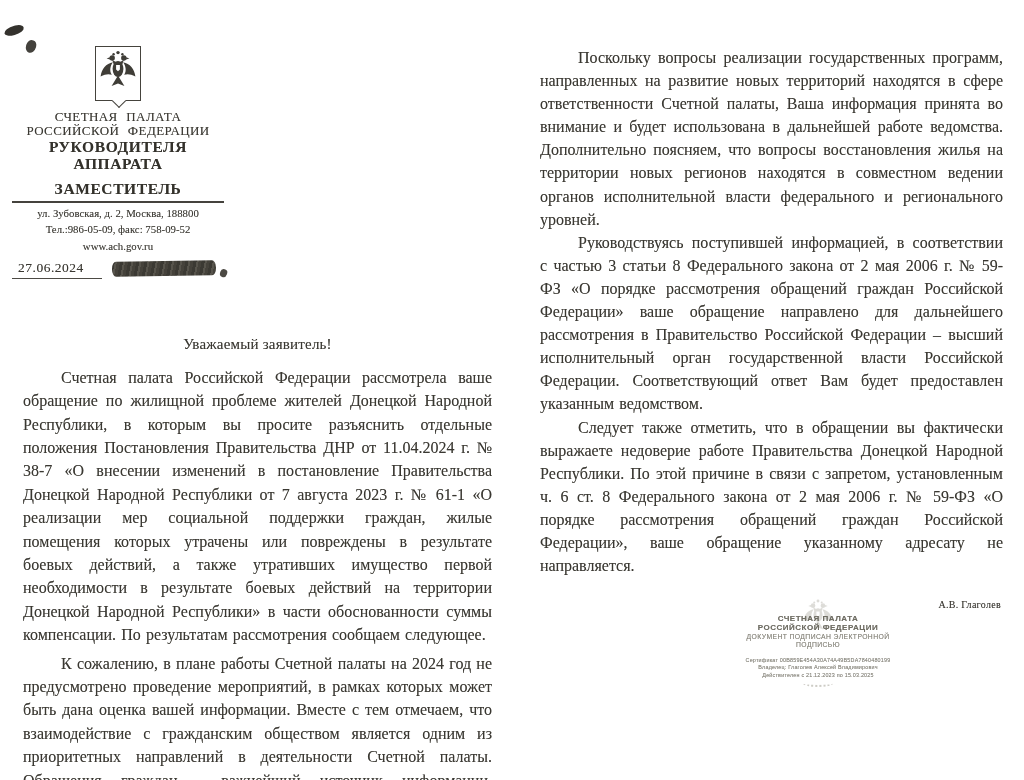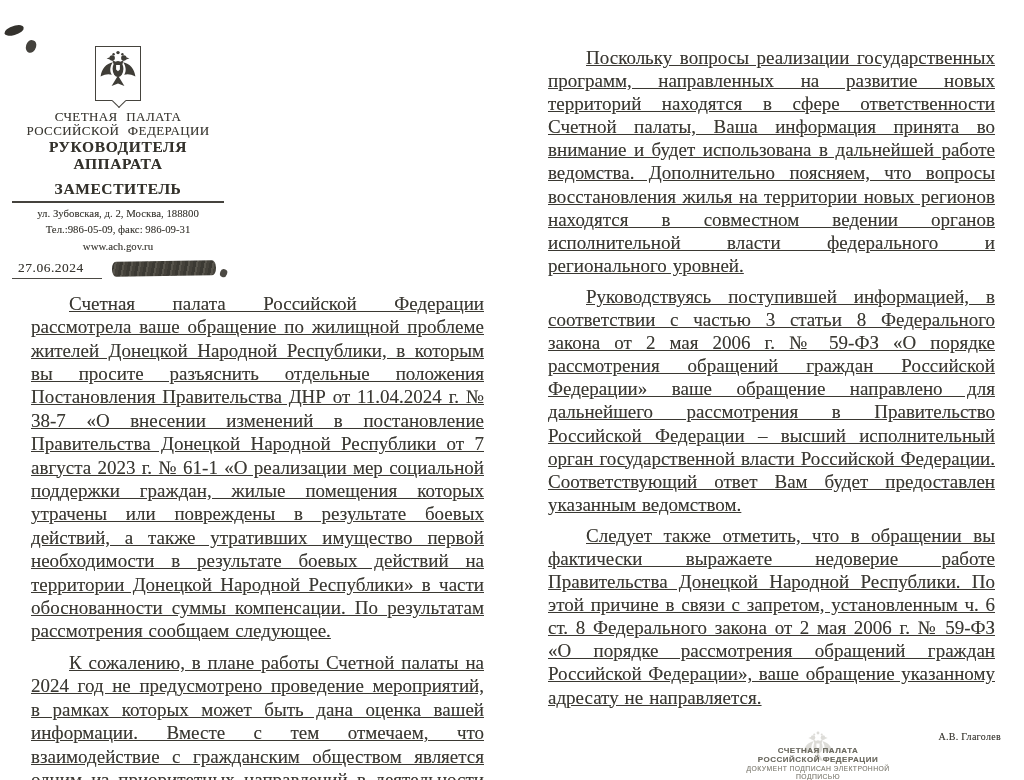--- a/index.html
+++ b/index.html
@@ -44,22 +44,22 @@
     background:repeating-linear-gradient(102deg,#3b3933 0 3px,#57544c 3px 5px,#45423b 5px 8px);
     border-radius:4px/7px;transform:rotate(-.8deg);
   }
   .redaction::after{
     content:"";position:absolute;right:-11px;bottom:-2px;width:7px;height:8px;
     background:#4c4943;border-radius:50% 45% 55% 50%;transform:rotate(20deg);
   }
   
   .salutation{margin-top:57px;text-align:center;font-size:15px;letter-spacing:.2px;}
   .para{
-    margin:8px;font-size:19px;line-height:23.4px;text-align:justify;
-    text-indent:38px;word-spacing:1.2px;text-decoration:underline;
+    margin:0;font-size:16px;line-height:23.4px;text-align:justify;
+    text-indent:38px;word-spacing:1.2px;
   }
   .col-right .para{line-height:23.1px;}
   .para.p2{margin-top:5px;}
   .para.p-first{margin-top:13px;}
   .para.r-first{margin-top:46px;}
   .para.p6{margin-top:20px;}
   .signature{margin-top:22px;text-align:right;font-size:10px;letter-spacing:.3px;padding-right:2px;}
   
   .stamp{
     position:relative;width:180px;margin:4px 0 0 188px;text-align:center;
@@ -111,28 +111,29 @@
           <use href="#eagle-shape"></use>
         </svg>
         <div class="point"></div>
       </div>
       <div class="org-name">СЧЕТНАЯ ПАЛАТА</div>
       <div class="org-name" style="margin-top:0">РОССИЙСКОЙ ФЕДЕРАЦИИ</div>
       <div class="dept-title" style="margin-top:0">РУКОВОДИТЕЛЯ АППАРАТА</div>
       <div class="dept-title">ЗАМЕСТИТЕЛЬ</div>
       <div class="lh-rule"></div>
       <div class="lh-contacts">ул. Зубовская, д. 2, Москва, 188800</div>
-      <div class="lh-contacts">Тел.:986-05-09, факс: 986-09-31</div>
+      <div class="lh-contacts">Тел.:986-05-09, факс: 758-09-52</div>
       <div class="lh-contacts">www.ach.gov.ru</div>
       <div class="date-row">
         <div class="date-cell">27.06.2024</div>
         <div class="redaction"></div>
       </div>
     </div>
 
+    <div class="salutation">Уважаемый заявитель!</div>
 
     <p class="para p-first">Счетная палата Российской Федерации рассмотрела ваше обращение по жилищной проблеме жителей Донецкой Народной Республики, в которым вы просите разъяснить отдельные положения Постановления Правительства ДНР от 11.04.2024 г. № 38-7 «О внесении изменений в постановление Правительства Донецкой Народной Республики от 7 августа 2023 г. № 61-1 «О реализации мер социальной поддержки граждан, жилые помещения которых утрачены или повреждены в результате боевых действий, а также утративших имущество первой необходимости в результате боевых действий на территории Донецкой Народной Республики» в части обоснованности суммы компенсации. По результатам рассмотрения сообщаем следующее.</p>
     <p class="para p2">К сожалению, в плане работы Счетной палаты на 2024 год не предусмотрено проведение мероприятий, в рамках которых может быть дана оценка вашей информации. Вместе с тем отмечаем, что взаимодействие с гражданским обществом является одним из приоритетных направлений в деятельности Счетной палаты. Обращения граждан - важнейший источник информации, позволяющий выявлять наиболее проблемные участки социально-экономической сферы деятельности государства, нуждающиеся в дополнительном внимании и контроле со стороны Счетной палаты.</p>
   </div>
 
   <div class="col col-right">
     <p class="para r-first">Поскольку вопросы реализации государственных программ, направленных на развитие новых территорий находятся в сфере ответственности Счетной палаты, Ваша информация принята во внимание и будет использована в дальнейшей работе ведомства. Дополнительно поясняем, что вопросы восстановления жилья на территории новых регионов находятся в совместном ведении органов исполнительной власти федерального и регионального уровней.</p>
     <p class="para">Руководствуясь поступившей информацией, в соответствии с частью 3 статьи 8 Федерального закона от 2 мая 2006 г. № 59-ФЗ «О порядке рассмотрения обращений граждан Российской Федерации» ваше обращение направлено для дальнейшего рассмотрения в Правительство Российской Федерации – высший исполнительный орган государственной власти Российской Федерации. Соответствующий ответ Вам будет предоставлен указанным ведомством.</p>
     <p class="para">Следует также отметить, что в обращении вы фактически выражаете недоверие работе Правительства Донецкой Народной Республики. По этой причине в связи с запретом, установленным ч. 6 ст. 8 Федерального закона от 2 мая 2006 г. № 59-ФЗ «О порядке рассмотрения обращений граждан Российской Федерации», ваше обращение указанному адресату не направляется.</p>
 

